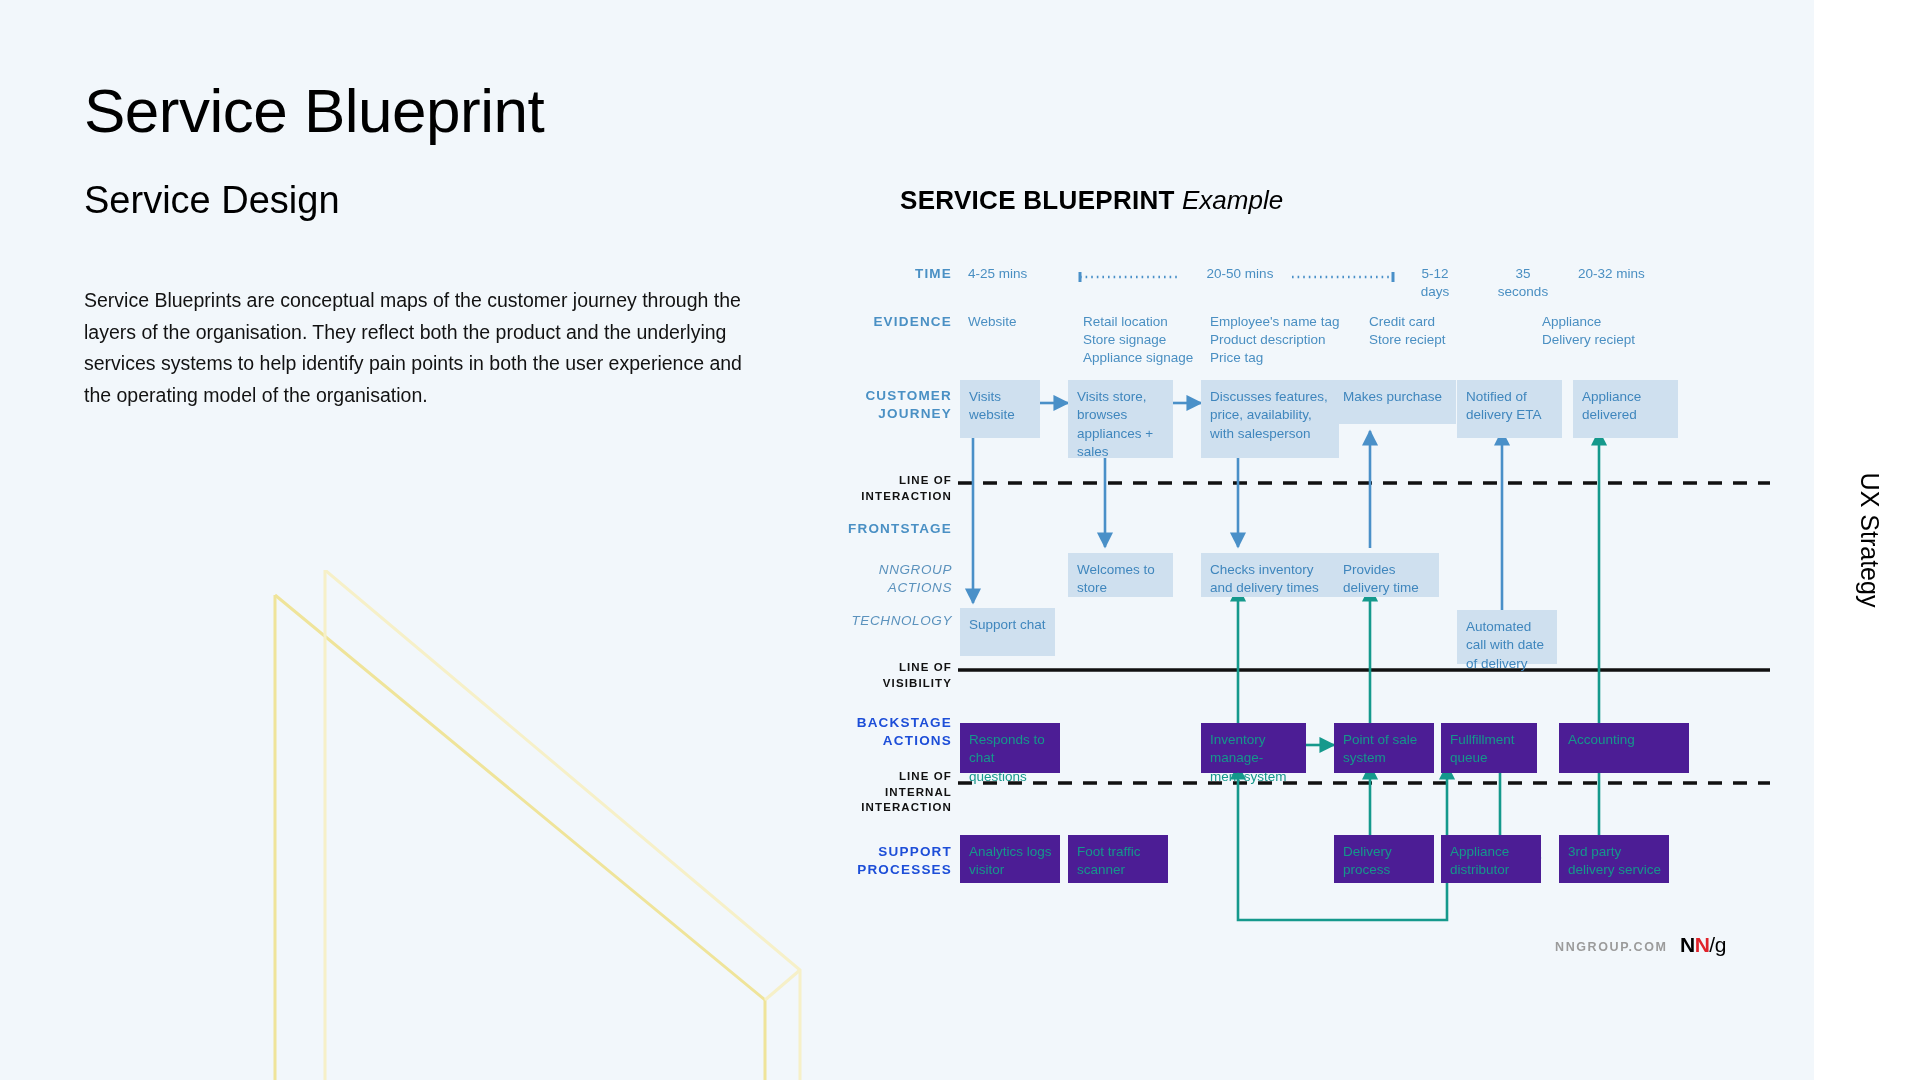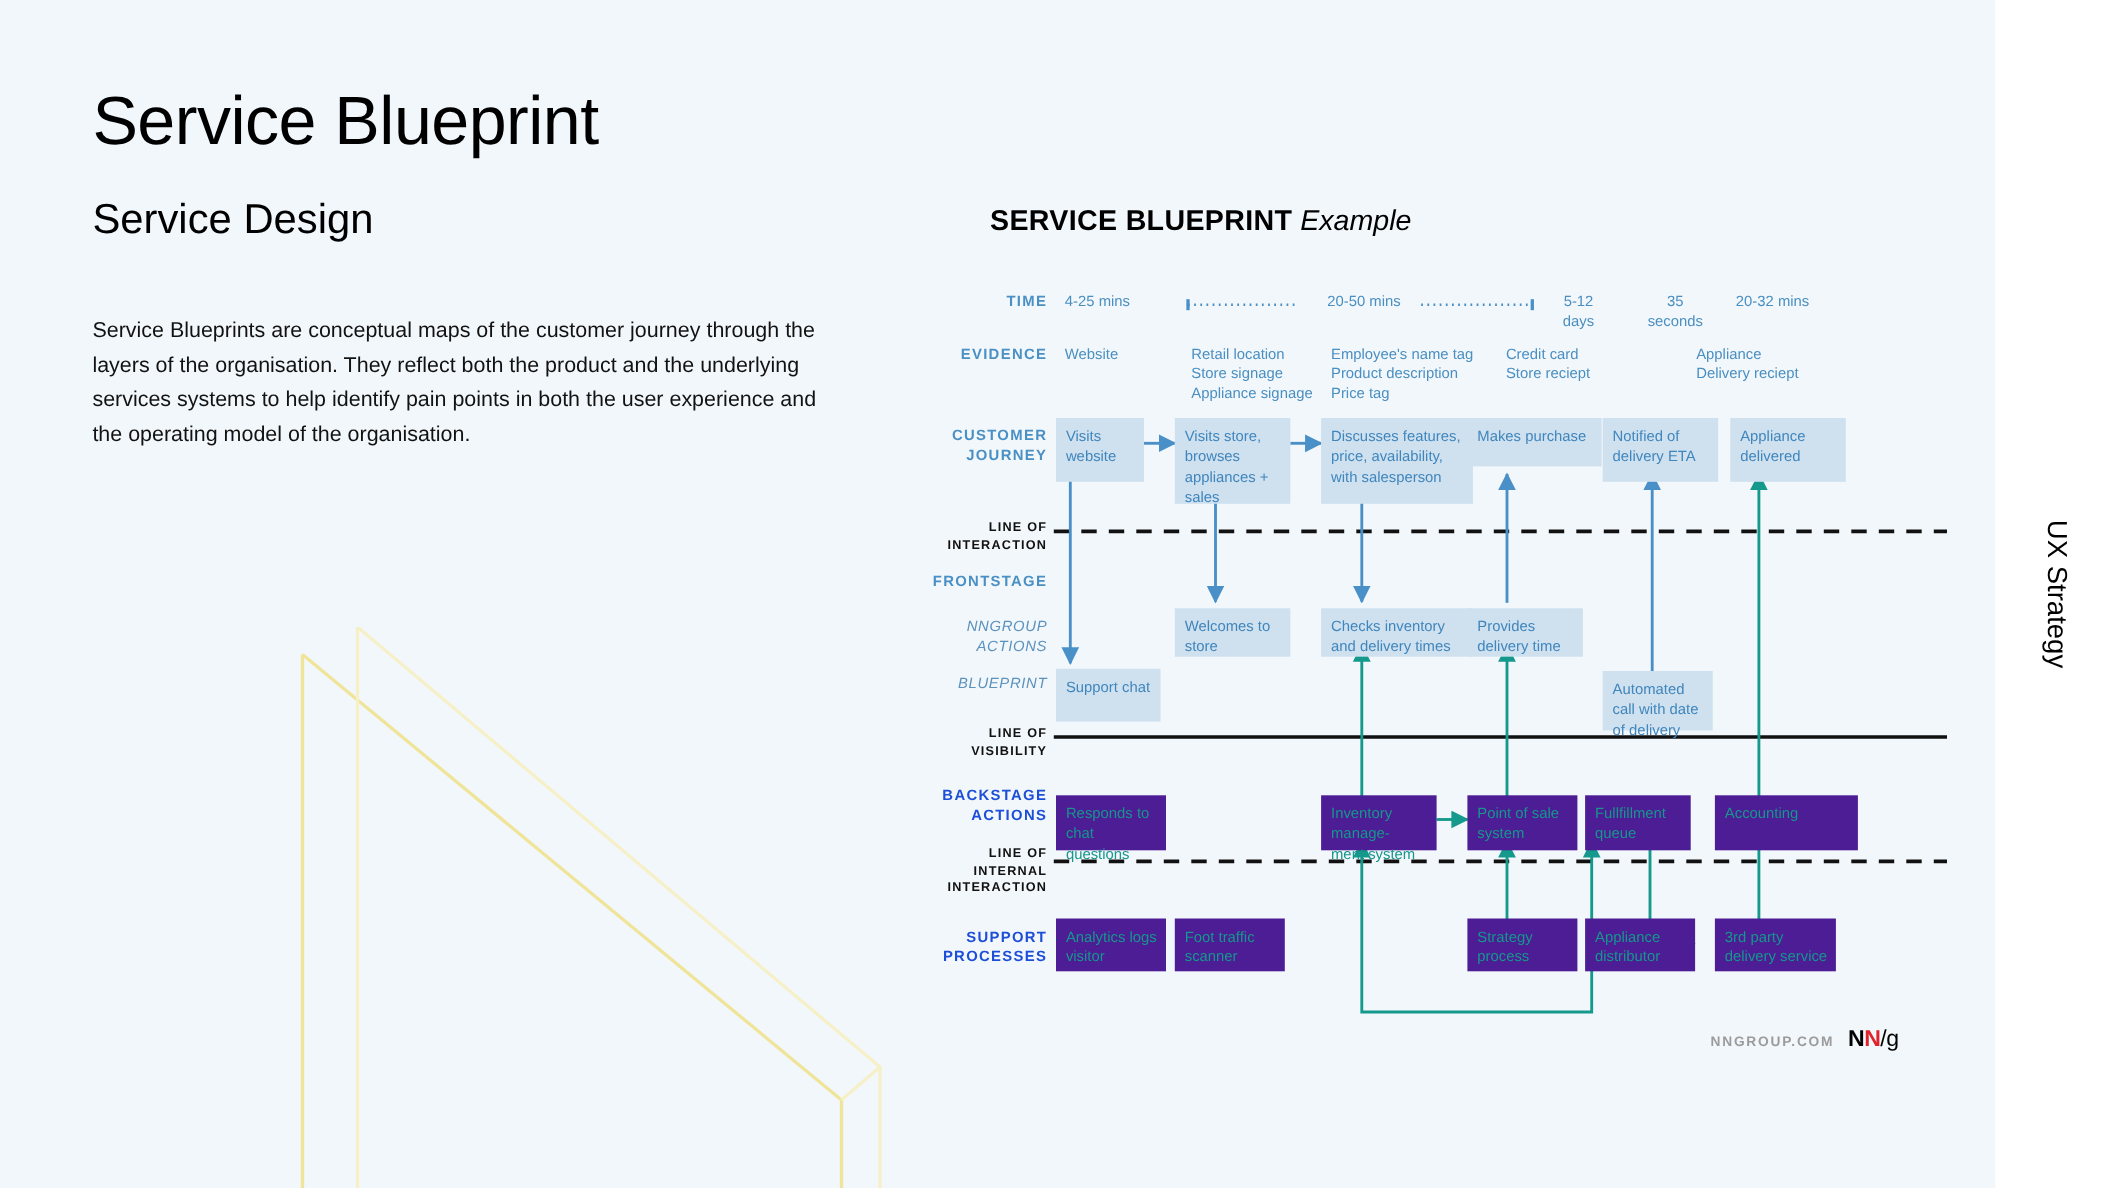--- a/index.html
+++ b/index.html
@@ -129,21 +129,21 @@
 
       <div class="row-label" style="left:0px; top:100px; width:112px;">TIME</div>
       <div class="row-label" style="left:0px; top:148px; width:112px;">EVIDENCE</div>
       <div class="row-label" style="left:0px; top:222px; width:112px;">CUSTOMER
 JOURNEY</div>
       <div class="row-label black" style="left:0px; top:308px; width:112px;">LINE OF
 INTERACTION</div>
       <div class="row-label" style="left:0px; top:355px; width:112px;">FRONTSTAGE</div>
       <div class="row-label italic" style="left:0px; top:396px; width:112px;">NNGROUP
 ACTIONS</div>
-      <div class="row-label italic" style="left:0px; top:447px; width:112px;">BLUEPRINT</div>
+      <div class="row-label italic" style="left:0px; top:447px; width:112px;">TECHNOLOGY</div>
       <div class="row-label black" style="left:0px; top:495px; width:112px;">LINE OF
 VISIBILITY</div>
       <div class="row-label teal" style="left:0px; top:549px; width:112px;">BACKSTAGE
 ACTIONS</div>
       <div class="row-label black" style="left:0px; top:604px; width:112px;">LINE OF
 INTERNAL
 INTERACTION</div>
       <div class="row-label teal" style="left:0px; top:678px; width:112px;">SUPPORT
 PROCESSES</div>
 
@@ -289,21 +289,21 @@
 
       <div class="box teal" style="left:120px; top:670px; width:100px; height:48px;">
         <span class="lbl">Analytics logs
 visitor</span>
       </div>
       <div class="box teal" style="left:228px; top:670px; width:100px; height:48px;">
         <span class="lbl">Foot traffic
 scanner</span>
       </div>
       <div class="box teal" style="left:494px; top:670px; width:100px; height:48px;">
-        <span class="lbl">Strategy
+        <span class="lbl">Delivery
 process</span>
       </div>
       <div class="box teal" style="left:601px; top:670px; width:100px; height:48px;">
         <span class="lbl">Appliance
 distributor</span>
       </div>
       <div class="box teal" style="left:719px; top:670px; width:110px; height:48px;">
         <span class="lbl">3rd party
 delivery service</span>
       </div>

